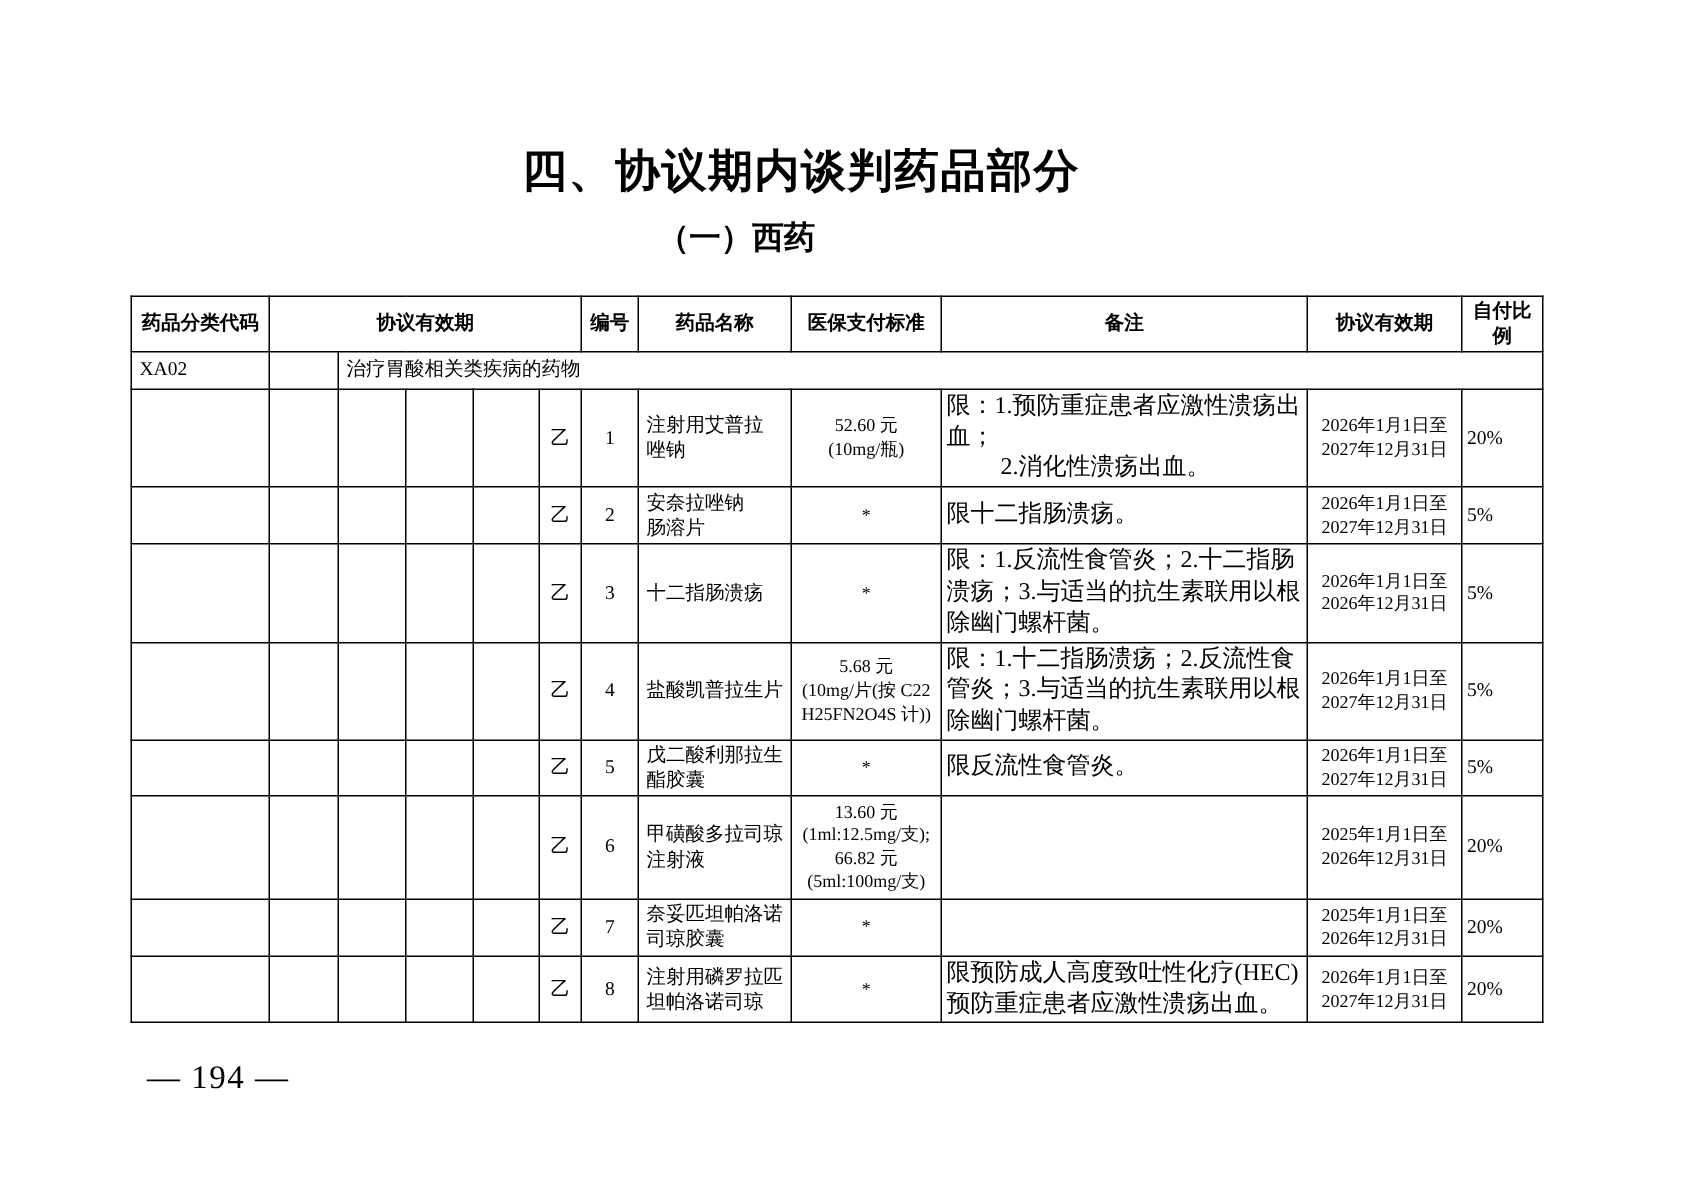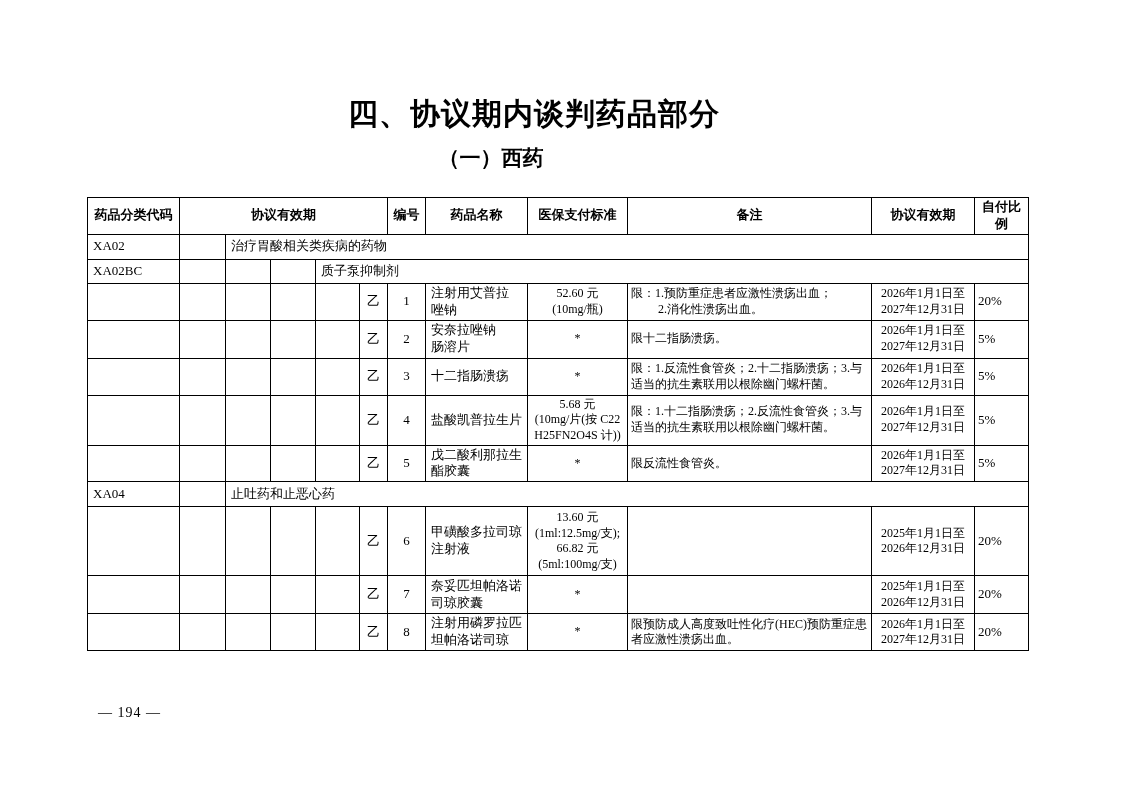--- a/index.html
+++ b/index.html
@@ -43,27 +43,27 @@
     text-align: center;
     height: 22px;
     padding: 1px 1px;
     font-size: 13px;
   }
   td.code { text-align: left; padding-left: 5px; font-size: 13px; }
   td.cat  { text-align: left; padding-left: 5px; }
   td.cls, td.num { text-align: center; }
   td.nm   { text-align: left; padding-left: 5px; font-family: Liberation Serif, serif; }
   td.pay  { text-align: center; font-size: 12px; padding: 1px 2px; }
-  td.rmk  { text-align: left; font-size: 12px; padding: 1px 3px; }
+  td.rmk  { text-align: left; font-size: 16px; padding: 1px 3px; }
   td.val  { text-align: center; font-size: 12px; padding: 1px 2px; }
   td.ratio{ text-align: left; }
   .pre { white-space: pre-wrap; word-break: break-word; }
   .page-number {
     position: absolute; top: 705px; left: 98px;
-    font-size: 14px; letter-spacing: 1px;
+    font-size: 22px; letter-spacing: 1px;
   }
 </style>
 </head>
 <body>
 
 <div class="page-title">四、协议期内谈判药品部分</div>
 <div class="page-subtitle">（一）西药</div>
 
 <table class="drug-table">
   <colgroup>
@@ -95,27 +95,20 @@
   <tbody>
 
 
     <tr style="height:25px">
       <td class="code">XA02</td>
       <td class="sp"></td>
       <td class="cat" colspan="10">治疗胃酸相关类疾病的药物</td>
     </tr>
 
 
-    <tr style="height:24px">
-      <td class="code">XA02BC</td>
-      <td class="sp"></td>
-      <td class="sp"></td>
-      <td class="sp"></td>
-      <td class="cat" colspan="8">质子泵抑制剂</td>
-    </tr>
 
     <tr style="height:34px">
       <td class="sp"></td>
       <td class="sp"></td>
       <td class="sp"></td>
       <td class="sp"></td>
       <td class="sp"></td>
       <td class="cls">乙</td>
       <td class="num">1</td>
       <td class="nm pre">注射用艾普拉
@@ -190,25 +183,20 @@
       <td class="num">5</td>
       <td class="nm pre">戊二酸利那拉生
 酯胶囊</td>
       <td class="pay pre">*</td>
       <td class="rmk pre">限反流性食管炎。</td>
       <td class="val pre">2026年1月1日至
 2027年12月31日</td>
       <td class="ratio">5%</td>
     </tr>
 
-    <tr style="height:25px">
-      <td class="code">XA04</td>
-      <td class="sp"></td>
-      <td class="cat" colspan="10">止吐药和止恶心药</td>
-    </tr>
 
     <tr style="height:69px">
       <td class="sp"></td>
       <td class="sp"></td>
       <td class="sp"></td>
       <td class="sp"></td>
       <td class="sp"></td>
       <td class="cls">乙</td>
       <td class="num">6</td>
       <td class="nm pre">甲磺酸多拉司琼

